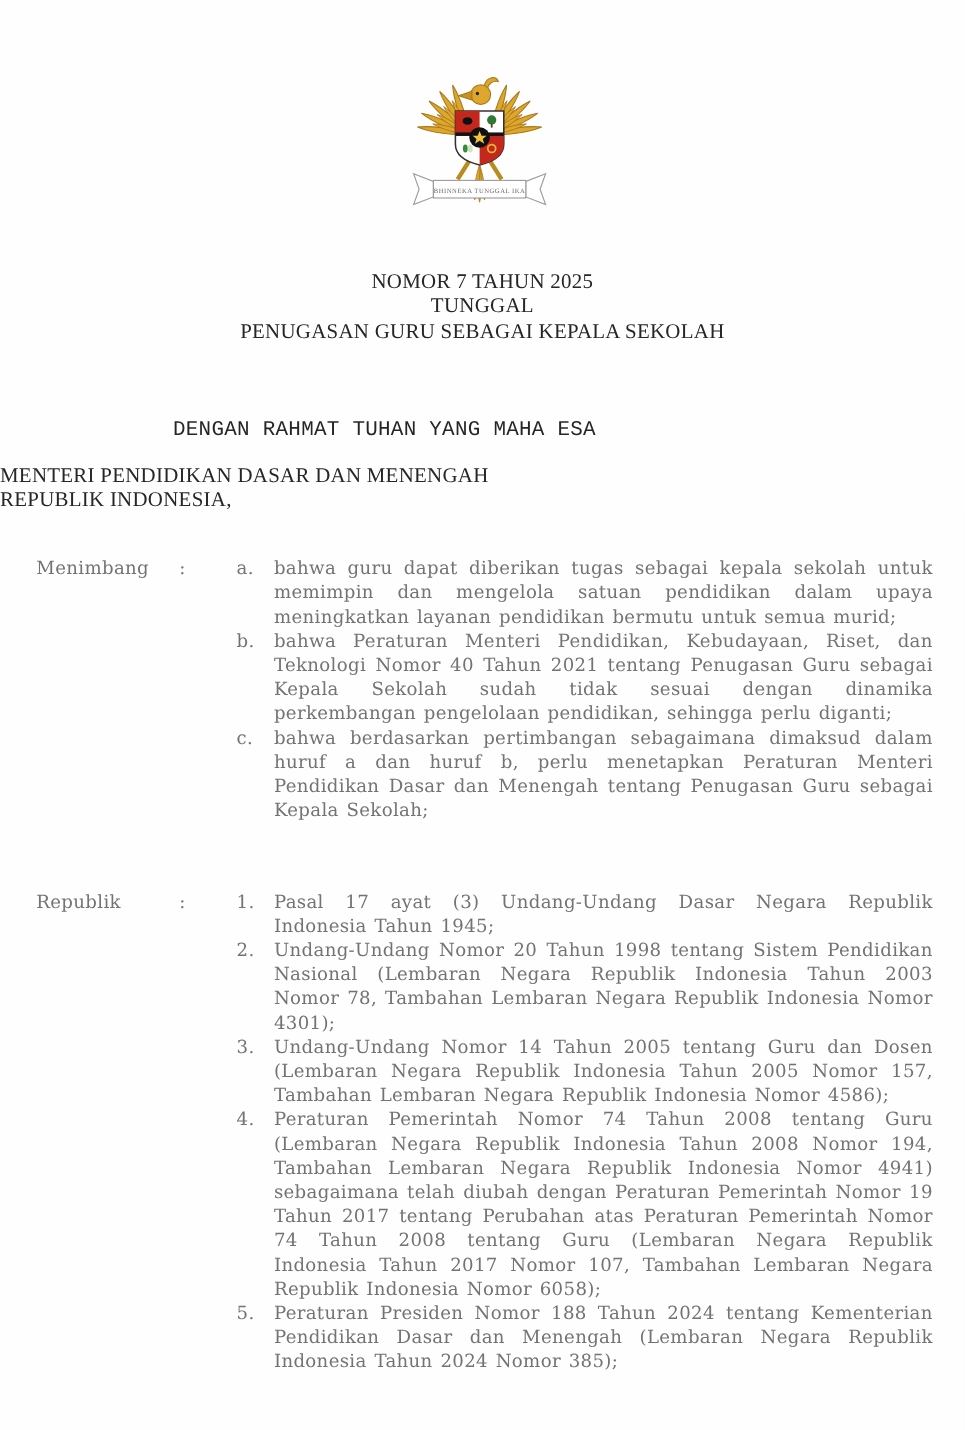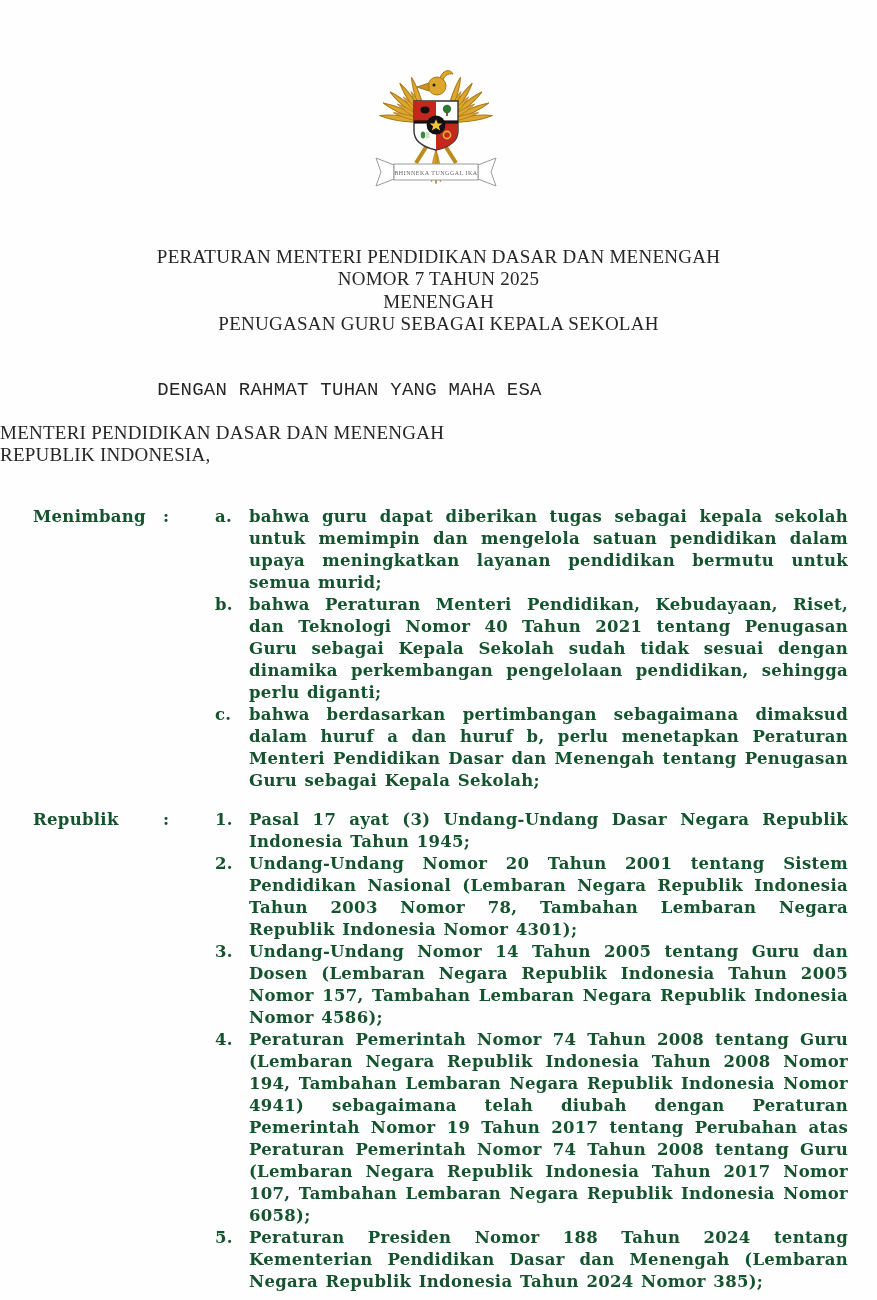--- a/index.html
+++ b/index.html
@@ -30,22 +30,21 @@
   .authority{
     position:absolute;top:422px;left:0;width:877px;text-align:left;
     font-family:"Liberation Serif",serif;
     font-size:19px;line-height:22.4px;letter-spacing:.25px;color:#262626;
   }
   
   .section{
     position:absolute;left:33px;width:815px;
     display:grid;grid-template-columns:130px 52px 1fr;
     font-size:16.5px;line-height:22px;letter-spacing:.3px;
-    color:#14532d;
-    font-weight:bold;
+    color:#737373;
   }
   .section.menimbang{top:506px;}
   .section.mengingat{top:809px;}
   .sec-label{text-align:left;}
   .sec-colon{text-align:left;padding-left:0;}
   .items{}
   .item{display:grid;grid-template-columns:34px 1fr;}
   .item-marker{}
   .item-text{text-align:justify;word-spacing:1.5px;}
 </style>
@@ -116,23 +115,22 @@
 
     <g>
       <polygon points="6,98 24,105 24,119 6,126 11,112" fill="#fff" stroke="#9a9a9a"></polygon>
       <polygon points="126,98 108,105 108,119 126,126 121,112" fill="#fff" stroke="#9a9a9a"></polygon>
       <rect x="24" y="104" width="84" height="16" fill="#fff" stroke="#9a9a9a"></rect>
       <text x="66" y="115" text-anchor="middle" font-size="6" letter-spacing="0.5" fill="#666" font-family="Liberation Serif, serif">BHINNEKA TUNGGAL IKA</text>
     </g>
   </svg>
 
   <div class="title-block">
-    <div>PERATURAN MENTERI PENDIDIKAN DASAR DAN MENENGAH</div>
     <div>NOMOR 7 TAHUN 2025</div>
-    <div>MENENGAH</div>
+    <div>TUNGGAL</div>
     <div>PENUGASAN GURU SEBAGAI KEPALA SEKOLAH</div>
   </div>
 
   <div class="invocation">DENGAN RAHMAT TUHAN YANG MAHA ESA</div>
 
   <div class="authority">
     <div>MENTERI PENDIDIKAN DASAR DAN MENENGAH</div>
     <div>REPUBLIK INDONESIA,</div>
   </div>
 
@@ -158,21 +156,21 @@
   <div class="section mengingat">
     <div class="sec-label">Republik</div>
     <div class="sec-colon">:</div>
     <div class="items">
       <div class="item">
         <span class="item-marker">1.</span>
         <span class="item-text">Pasal 17 ayat (3) Undang-Undang Dasar Negara Republik Indonesia Tahun 1945;</span>
       </div>
       <div class="item">
         <span class="item-marker">2.</span>
-        <span class="item-text">Undang-Undang Nomor 20 Tahun 2001 tentang Sistem Pendidikan Nasional (Lembaran Negara Republik Indonesia Tahun 2003 Nomor 78, Tambahan Lembaran Negara Republik Indonesia Nomor 4301);</span>
+        <span class="item-text">Undang-Undang Nomor 20 Tahun 1998 tentang Sistem Pendidikan Nasional (Lembaran Negara Republik Indonesia Tahun 2003 Nomor 78, Tambahan Lembaran Negara Republik Indonesia Nomor 4301);</span>
       </div>
       <div class="item">
         <span class="item-marker">3.</span>
         <span class="item-text">Undang-Undang Nomor 14 Tahun 2005 tentang Guru dan Dosen (Lembaran Negara Republik Indonesia Tahun 2005 Nomor 157, Tambahan Lembaran Negara Republik Indonesia Nomor 4586);</span>
       </div>
       <div class="item">
         <span class="item-marker">4.</span>
         <span class="item-text">Peraturan Pemerintah Nomor 74 Tahun 2008 tentang Guru (Lembaran Negara Republik Indonesia Tahun 2008 Nomor 194, Tambahan Lembaran Negara Republik Indonesia Nomor 4941) sebagaimana telah diubah dengan Peraturan Pemerintah Nomor 19 Tahun 2017 tentang Perubahan atas Peraturan Pemerintah Nomor 74 Tahun 2008 tentang Guru (Lembaran Negara Republik Indonesia Tahun 2017 Nomor 107, Tambahan Lembaran Negara Republik Indonesia Nomor 6058);</span>
       </div>
       <div class="item">

